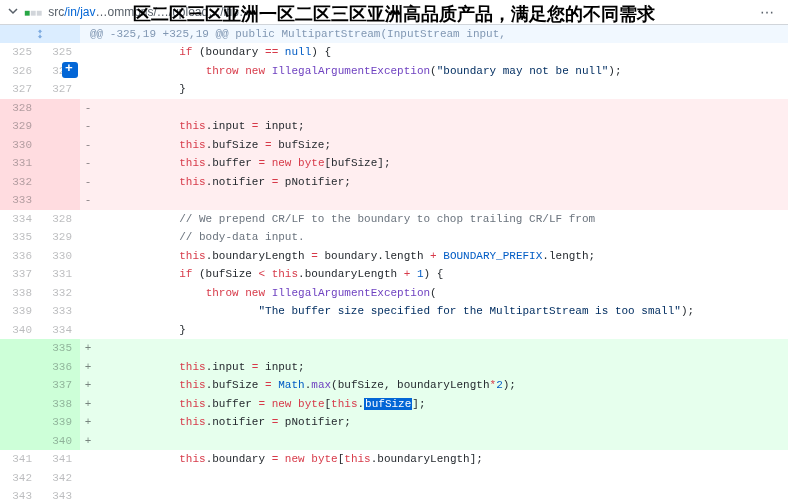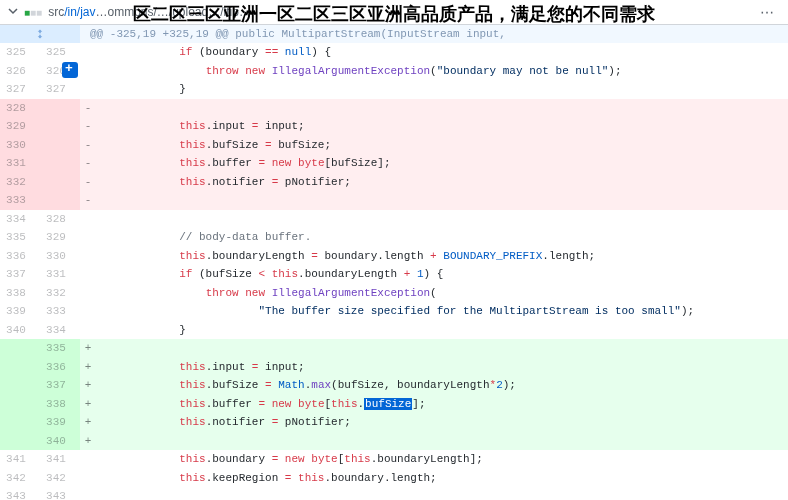--- a/index.html
+++ b/index.html
@@ -8,21 +8,21 @@
 .file-hdr{display:flex;align-items:center;padding:4px 8px;border-bottom:1px solid #d1d5da;font-size:12px;color:#586069}
 .file-hdr .chevron{margin-right:6px}
 .file-hdr .path{flex:1;font-family:Liberation Sans, sans-serif}
 .file-hdr .path a{color:#0366d6;text-decoration:none}
 .hunk-hdr{display:flex;align-items:center;background:#f1f8ff;color:#8097b3;font-family:Liberation Mono, monospace;font-size:11px}
 .hunk-hdr .gut{width:80px;background:#dbedff;display:flex;align-items:center;justify-content:center;padding:3px 0;cursor:pointer}
 .hunk-hdr .gut svg{fill:#79a8e0}
 .hunk-hdr .txt{padding:3px 10px}
 .diff{font-family:SFMono-Regular,Consolas,"Liberation Mono",Menlo,monospace;font-size:11px;line-height:18.5px}
 .row{display:flex;white-space:pre}
-.ln{width:40px;text-align:center;padding-right:8px;color:rgba(27,31,35,.3);user-select:none;cursor:pointer}
+.ln{width:40px;text-align:right;padding-right:8px;color:rgba(27,31,35,.3);user-select:none;cursor:pointer}
 .mark{width:16px;text-align:center;color:rgba(27,31,35,.45);user-select:none}
 .code{flex:1;padding-left:4px;overflow:hidden}
 .add-btn{display:none;width:16px;height:16px;background:#0366d6;border-radius:3px;position:relative;margin-left:-18px;margin-right:2px}
 .add-btn::before{content:"+";color:#fff;font-weight:bold;position:absolute;left:3px;top:-2px;font-size:13px}
 .row.show-add .add-btn{display:inline-block}
 .row.ctx{background:#fff}
 .row.del{background:#ffeef0}
 .row.del .ln{background:#ffdce0;color:rgba(27,31,35,.35)}
 .row.ins{background:#e6ffed}
 .row.ins .ln{background:#cdffd8;color:rgba(27,31,35,.35)}
@@ -67,29 +67,29 @@
 <div class="diff" id="diff">
     <div class="row ctx"><span class="ln">325</span><span class="ln">325</span><span class="mark"> </span><span class="code">            <span class="kw">if</span> (boundary <span class="kw">==</span> <span class="id">null</span>) {</span></div>
     <div class="row ctx show-add"><span class="ln">326</span><span class="ln">326</span><span class="add-btn"></span><span class="mark"> </span><span class="code">                <span class="kw">throw</span> <span class="kw">new</span> <span class="mth">IllegalArgumentException</span>(<span class="str">"boundary may not be null"</span>);</span></div>
     <div class="row ctx"><span class="ln">327</span><span class="ln">327</span><span class="mark"> </span><span class="code">            }</span></div>
     <div class="row del"><span class="ln">328</span><span class="ln"></span><span class="mark">-</span><span class="code"></span></div>
     <div class="row del"><span class="ln">329</span><span class="ln"></span><span class="mark">-</span><span class="code">            <span class="kw">this</span>.input <span class="kw">=</span> input;</span></div>
     <div class="row del"><span class="ln">330</span><span class="ln"></span><span class="mark">-</span><span class="code">            <span class="kw">this</span>.bufSize <span class="kw">=</span> bufSize;</span></div>
     <div class="row del"><span class="ln">331</span><span class="ln"></span><span class="mark">-</span><span class="code">            <span class="kw">this</span>.buffer <span class="kw">=</span> <span class="kw">new</span> <span class="kw">byte</span>[bufSize];</span></div>
     <div class="row del"><span class="ln">332</span><span class="ln"></span><span class="mark">-</span><span class="code">            <span class="kw">this</span>.notifier <span class="kw">=</span> pNotifier;</span></div>
     <div class="row del"><span class="ln">333</span><span class="ln"></span><span class="mark">-</span><span class="code"></span></div>
-    <div class="row ctx"><span class="ln">334</span><span class="ln">328</span><span class="mark"> </span></div>
-    <div class="row ctx"><span class="ln">335</span><span class="ln">329</span><span class="mark"> </span><span class="code">            <span class="cmt">// body-data buffer.</span></span></div>
+    <div class="row ctx"><span class="ln">334</span><span class="ln">328</span><span class="mark"> </span><span class="code">            <span class="cmt">// We prepend CR/LF to the boundary to chop trailing CR/LF from</span></span></div>
+    <div class="row ctx"><span class="ln">335</span><span class="ln">329</span><span class="mark"> </span><span class="code">            <span class="cmt">// body-data input.</span></span></div>
     <div class="row ctx"><span class="ln">336</span><span class="ln">330</span><span class="mark"> </span><span class="code">            <span class="kw">this</span>.boundaryLength <span class="kw">=</span> boundary.length <span class="kw">+</span> <span class="id">BOUNDARY_PREFIX</span>.length;</span></div>
     <div class="row ctx"><span class="ln">337</span><span class="ln">331</span><span class="mark"> </span><span class="code">            <span class="kw">if</span> (bufSize <span class="kw">&lt;</span> <span class="kw">this</span>.boundaryLength <span class="kw">+</span> <span class="id">1</span>) {</span></div>
     <div class="row ctx"><span class="ln">338</span><span class="ln">332</span><span class="mark"> </span><span class="code">                <span class="kw">throw</span> <span class="kw">new</span> <span class="mth">IllegalArgumentException</span>(</span></div>
     <div class="row ctx"><span class="ln">339</span><span class="ln">333</span><span class="mark"> </span><span class="code">                        <span class="str">"The buffer size specified for the MultipartStream is too small"</span>);</span></div>
     <div class="row ctx"><span class="ln">340</span><span class="ln">334</span><span class="mark"> </span><span class="code">            }</span></div>
     <div class="row ins"><span class="ln"></span><span class="ln">335</span><span class="mark">+</span><span class="code"></span></div>
     <div class="row ins"><span class="ln"></span><span class="ln">336</span><span class="mark">+</span><span class="code">            <span class="kw">this</span>.input <span class="kw">=</span> input;</span></div>
     <div class="row ins"><span class="ln"></span><span class="ln">337</span><span class="mark">+</span><span class="code">            <span class="kw">this</span>.bufSize <span class="kw">=</span> <span class="id">Math</span>.<span class="mth">max</span>(bufSize, boundaryLength<span class="kw">*</span><span class="id">2</span>);</span></div>
     <div class="row ins"><span class="ln"></span><span class="ln">338</span><span class="mark">+</span><span class="code">            <span class="kw">this</span>.buffer <span class="kw">=</span> <span class="kw">new</span> <span class="kw">byte</span>[<span class="kw">this</span>.<span class="hl">bufSize</span>];</span></div>
     <div class="row ins"><span class="ln"></span><span class="ln">339</span><span class="mark">+</span><span class="code">            <span class="kw">this</span>.notifier <span class="kw">=</span> pNotifier;</span></div>
     <div class="row ins"><span class="ln"></span><span class="ln">340</span><span class="mark">+</span><span class="code"></span></div>
     <div class="row ctx"><span class="ln">341</span><span class="ln">341</span><span class="mark"> </span><span class="code">            <span class="kw">this</span>.boundary <span class="kw">=</span> <span class="kw">new</span> <span class="kw">byte</span>[<span class="kw">this</span>.boundaryLength];</span></div>
-    <div class="row ctx"><span class="ln">342</span><span class="ln">342</span><span class="mark"> </span><span class="code">            <span class="kw">this</span>.keepRegion <span class="kw">=</span> <span class="kw">this</span>.boundary.length;</span></div>
+    <div class="row ctx"><span class="ln">342</span><span class="ln">342</span><span class="mark"> </span></div>
     <div class="row ctx"><span class="ln">343</span><span class="ln">343</span><span class="mark"> </span><span class="code"></span></div>
   </div>
 
 </body></html>

